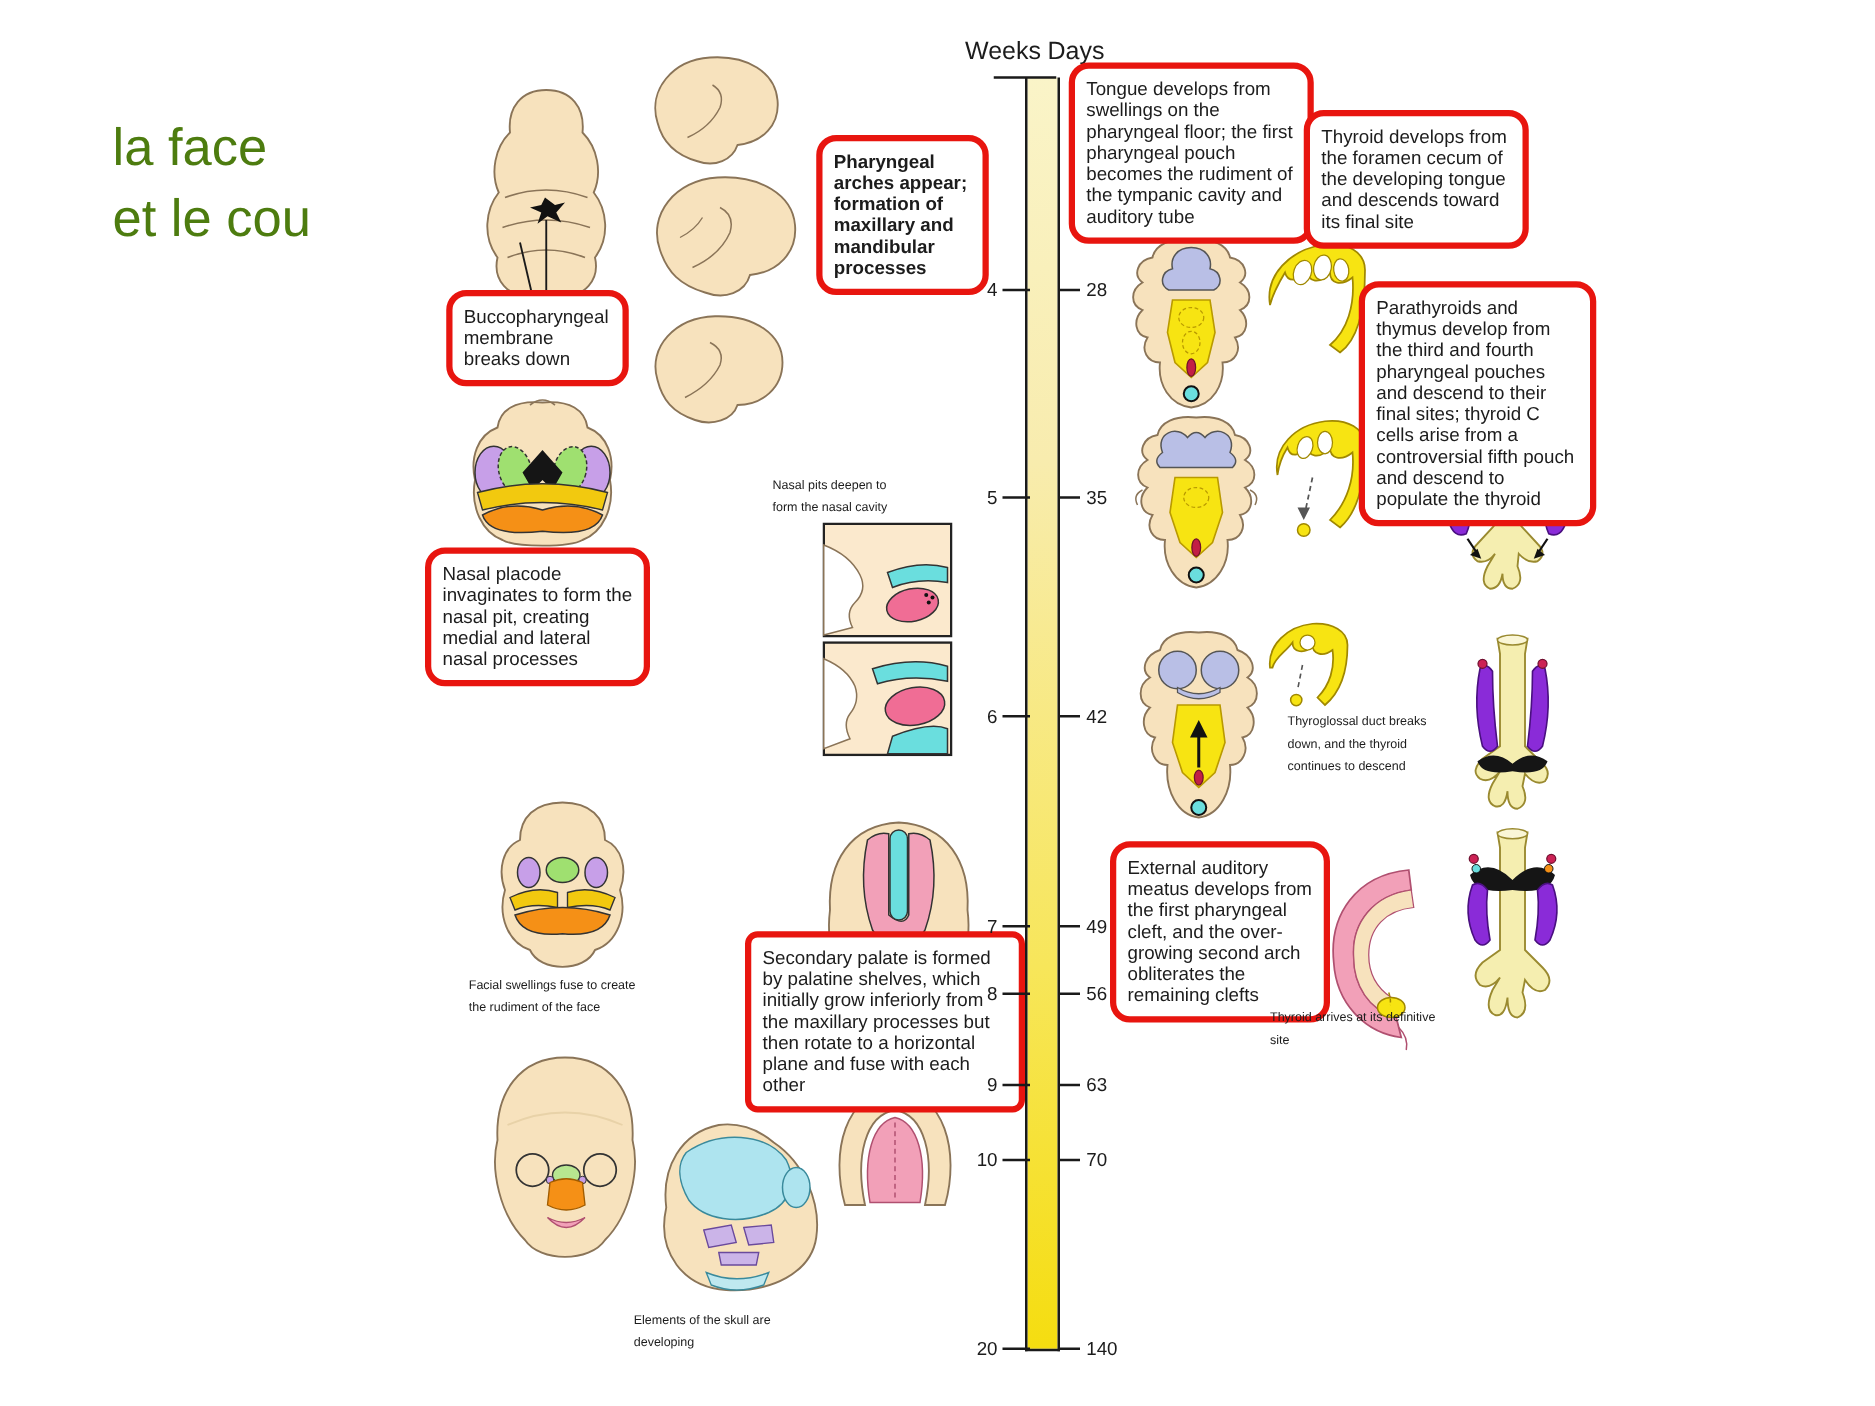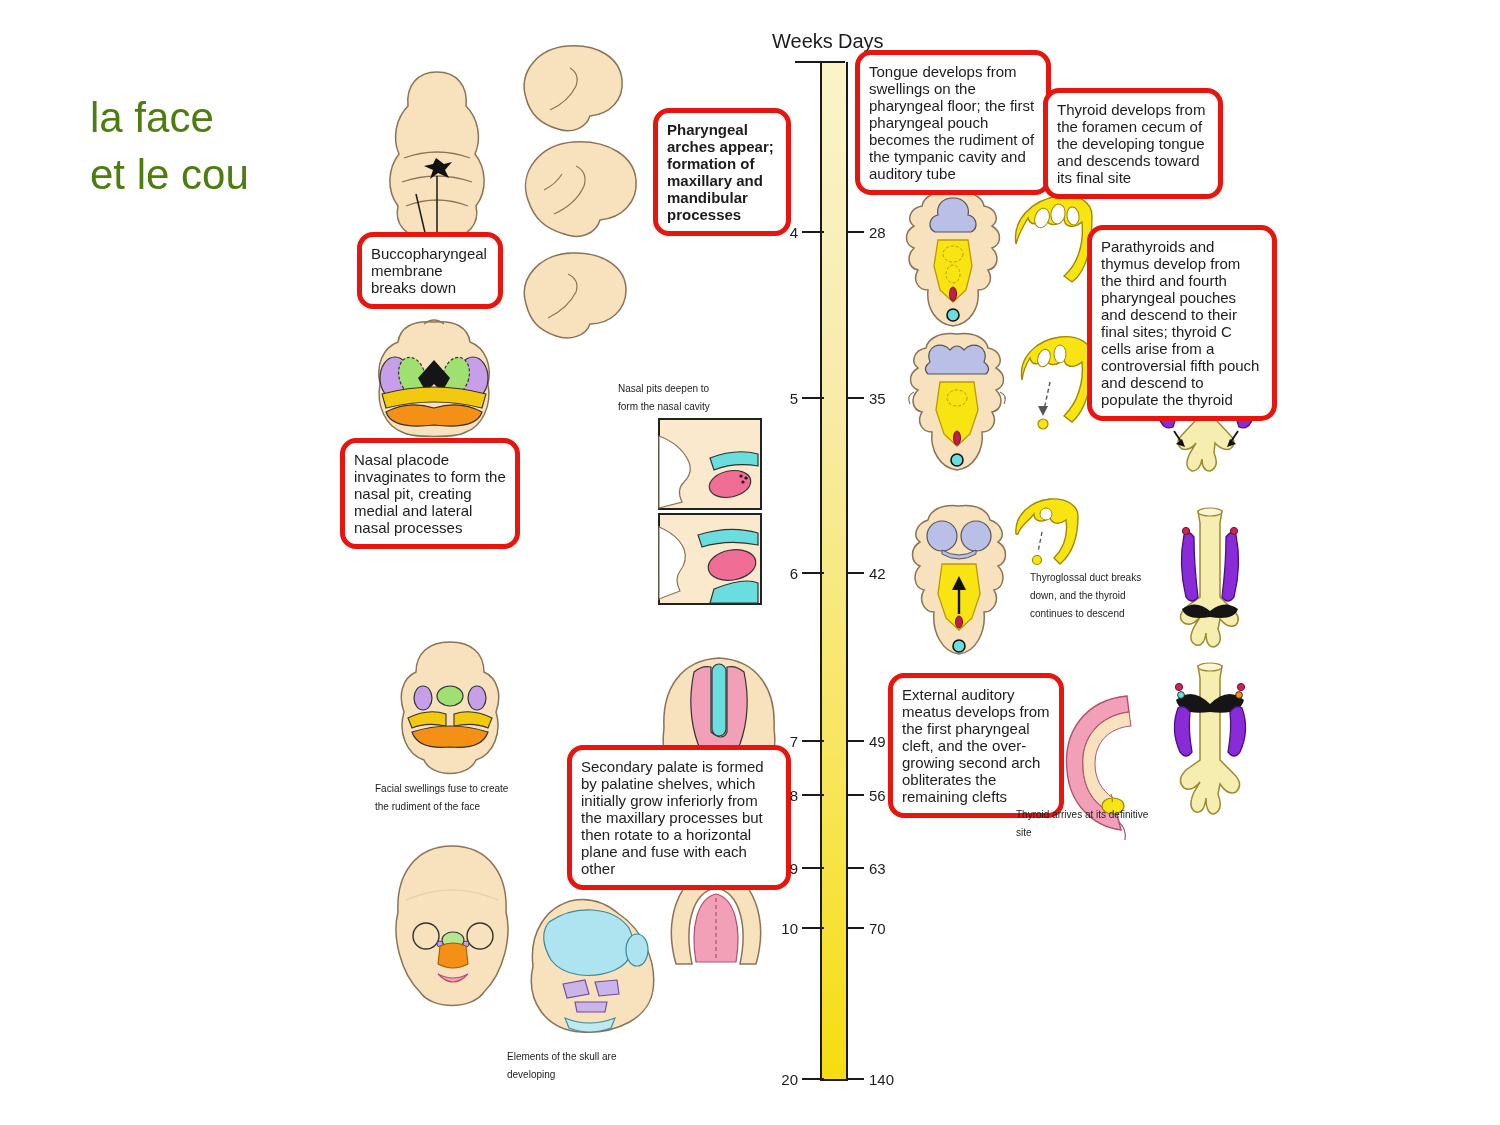--- a/index.html
+++ b/index.html
@@ -297,21 +297,21 @@
     <path d="M56,104 Q58,110 57,114" fill="none" stroke="#a08800" stroke-width="1.2" stroke-dasharray="3,2"></path>
     <path d="M64,132 Q72,140 70,150" fill="none" stroke="#b05070" stroke-width="1.2"></path>
   </svg>
 
   <div class="callout" style="left:653px;top:108px;width:110px;font-weight:bold;">Pharyngeal arches appear; formation of maxillary and mandibular processes</div>
   <div class="callout" style="left:357px;top:232px;width:118px;">Buccopharyngeal membrane breaks down</div>
   <div class="callout" style="left:855px;top:50px;width:168px;">Tongue develops from swellings on the pharyngeal floor; the first pharyngeal pouch becomes the rudiment of the tympanic cavity and auditory tube</div>
   <div class="callout" style="left:1043px;top:88px;width:152px;">Thyroid develops from the foramen cecum of the developing tongue and descends toward its final site</div>
   <div class="callout" style="left:1087px;top:193px;width:162px;margin-top:32px;">Parathyroids and thymus develop from the third and fourth pharyngeal pouches and descend to their final sites; thyroid C cells arise from a controversial fifth pouch and descend to populate the thyroid</div>
   <div class="callout" style="left:340px;top:438px;width:152px;">Nasal placode invaginates to form the nasal pit, creating medial and lateral nasal processes</div>
-  <div class="callout" style="left:567px;top:745px;width:196px;">Secondary palate is formed by palatine shelves, which initially grow inferiorly from the maxillary processes but then rotate to a horizontal plane and fuse with each other</div>
+  <div class="callout" style="left:596px;top:745px;width:196px;border-radius:10px;">Secondary palate is formed by palatine shelves, which initially grow inferiorly from the maxillary processes but then rotate to a horizontal plane and fuse with each other</div>
   <div class="callout" style="left:888px;top:673px;width:148px;">External auditory meatus develops from the first pharyngeal cleft, and the over-growing second arch obliterates the remaining clefts</div>
 
   <div class="plain-label" style="left:618px;top:380px;width:112px;">Nasal pits deepen to form the nasal cavity</div>
   <div class="plain-label" style="left:375px;top:780px;width:150px;">Facial swellings fuse to create the rudiment of the face</div>
   <div class="plain-label" style="left:1030px;top:569px;width:135px;">Thyroglossal duct breaks down, and the thyroid continues to descend</div>
   <div class="plain-label" style="left:1016px;top:806px;width:140px;">Thyroid arrives at its definitive site</div>
   <div class="plain-label" style="left:507px;top:1048px;width:160px;">Elements of the skull are developing</div>
 
 </div>
 

